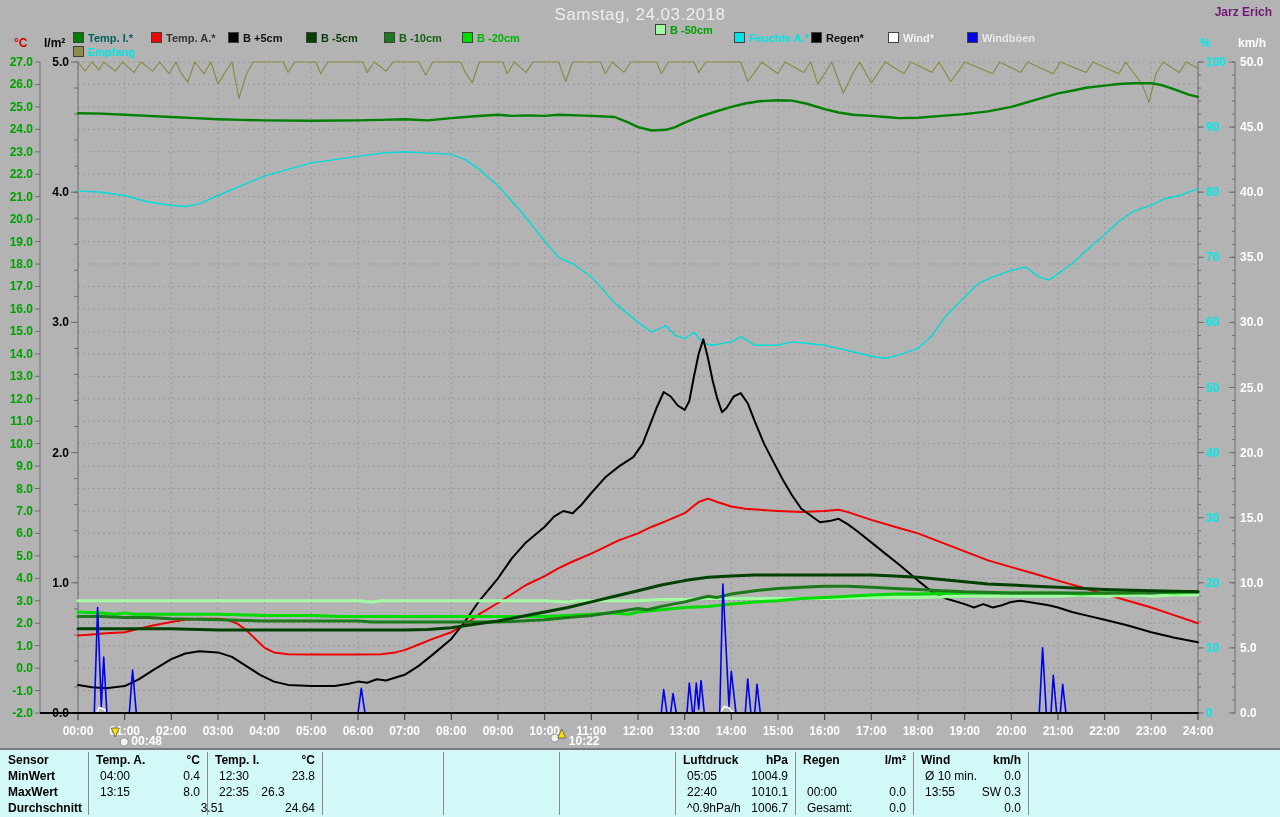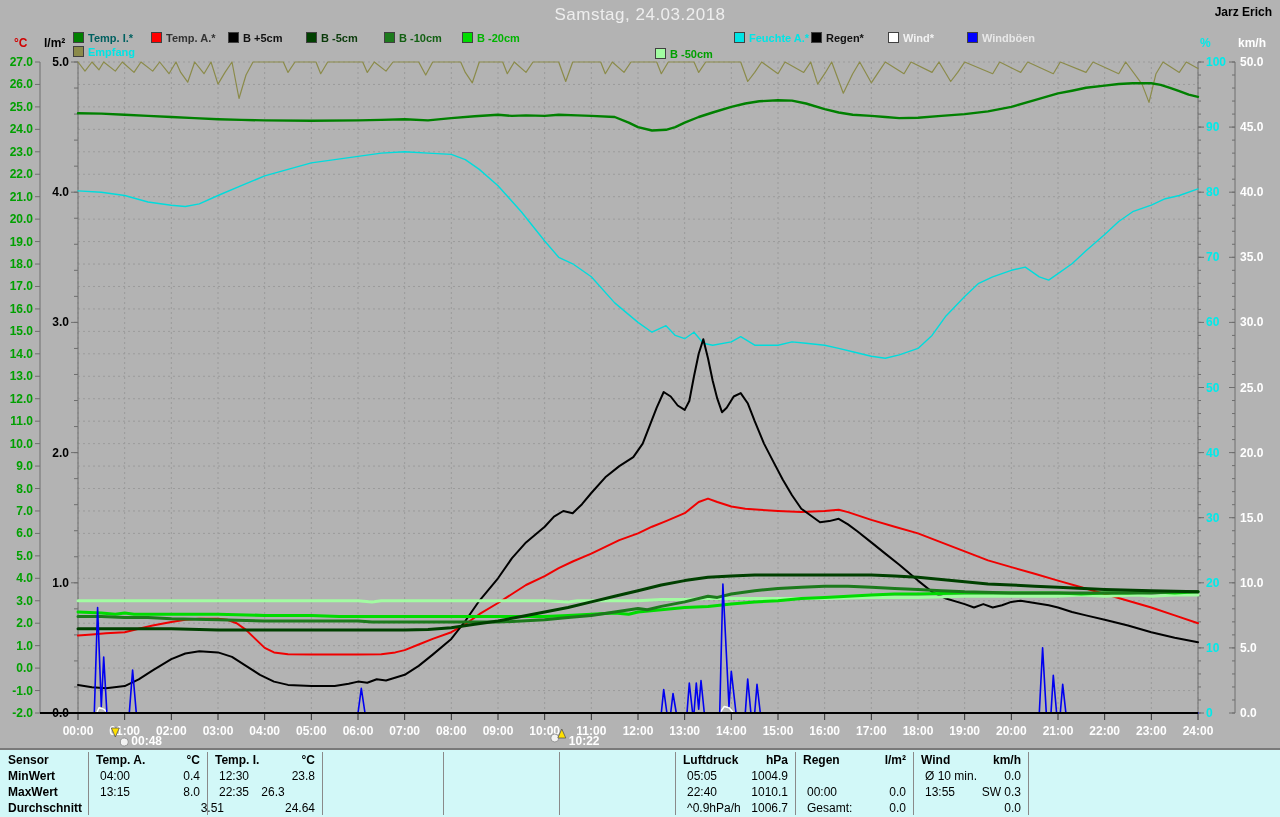--- a/index.html
+++ b/index.html
@@ -1,20 +1,20 @@
 <!DOCTYPE html>
 <html><head>
 <meta charset="utf-8">
 <style>
   html,body{margin:0;padding:0;background:#b3b3b3;}
   .app{position:relative;width:1280px;height:817px;background:#b3b3b3;
        font-family:"Liberation Sans",sans-serif;overflow:hidden;text-decoration:underline;}
   .title{position:absolute;top:5px;left:0;width:1280px;text-align:center;
          color:#eeeeee;font-size:17px;letter-spacing:0.5px;}
-  .user{position:absolute;top:5px;right:8px;color:#000000;font-size:12px;font-weight:700;}
+  .user{position:absolute;top:5px;right:8px;color:#701a75;font-size:12px;font-weight:700;}
   .unit{position:absolute;font-size:12px;font-weight:700;white-space:nowrap;}
   .u-c{left:14px;top:36px;color:#d00000;}
   .u-lm{left:44px;top:36px;color:#000;}
   .u-pct{left:1200px;top:36px;color:#00eaea;}
   .u-kmh{left:1238px;top:36px;color:#ffffff;}
   #legend .li{position:absolute;font-size:11px;font-weight:700;white-space:nowrap;height:12px;line-height:12px;}
   #legend .sq{display:inline-block;width:9px;height:9px;margin-right:4px;
               border:1px solid #404040;vertical-align:-1px;}
   svg{position:absolute;left:0;top:0;}
   #panel{position:absolute;left:0;top:748px;width:1280px;height:69px;
@@ -33,21 +33,21 @@
   <span class="unit u-lm">l/m²</span>
   <span class="unit u-pct">%</span>
   <span class="unit u-kmh">km/h</span>
   <div id="legend">
       <div class="li" style="left: 73px; top: 32px; color: rgb(0, 96, 96);"><span class="sq" style="background: rgb(0, 128, 0);"></span><span>Temp. I.*</span></div>
       <div class="li" style="left: 151px; top: 32px; color: rgb(51, 51, 51);"><span class="sq" style="background: rgb(255, 0, 0);"></span><span>Temp. A.*</span></div>
       <div class="li" style="left: 228px; top: 32px; color: rgb(17, 17, 17);"><span class="sq" style="background: rgb(0, 0, 0);"></span><span>B +5cm</span></div>
       <div class="li" style="left: 306px; top: 32px; color: rgb(10, 58, 10);"><span class="sq" style="background: rgb(0, 64, 0);"></span><span>B -5cm</span></div>
       <div class="li" style="left: 384px; top: 32px; color: rgb(19, 96, 19);"><span class="sq" style="background: rgb(28, 122, 28);"></span><span>B -10cm</span></div>
       <div class="li" style="left: 462px; top: 32px; color: rgb(0, 180, 0); text-align: right;"><span class="sq" style="background: rgb(0, 220, 0);"></span><span>B -20cm</span></div>
-      <div class="li" style="left: 655px; top: 48px; color: rgb(0, 160, 0);"><span class="sq" style="background: rgb(162, 252, 162);"></span><span>B -50cm</span></div>
+      <div class="li" style="left: 655px; top: 24px; color: rgb(0, 160, 0);"><span class="sq" style="background: rgb(162, 252, 162);"></span><span>B -50cm</span></div>
       <div class="li" style="left: 734px; top: 32px; color: rgb(0, 229, 229);"><span class="sq" style="background: rgb(0, 229, 229);"></span><span>Feuchte A.*</span></div>
       <div class="li" style="left: 811px; top: 32px; color: rgb(17, 17, 17);"><span class="sq" style="background: rgb(0, 0, 0);"></span><span>Regen*</span></div>
       <div class="li" style="left: 888px; top: 32px; color: rgb(242, 242, 242);"><span class="sq" style="background: rgb(255, 255, 255);"></span><span>Wind*</span></div>
       <div class="li" style="left: 967px; top: 32px; color: rgb(232, 232, 232);"><span class="sq" style="background: rgb(0, 0, 255);"></span><span>Windböen</span></div>
       <div class="li" style="left: 73px; top: 46px; color: rgb(0, 229, 229);"><span class="sq" style="background: rgb(139, 139, 74);"></span><span>Empfang</span></div>
     </div>
   <svg id="chart" width="1280" height="748">
       <line x1="78" y1="713" x2="1198" y2="713" stroke="#9b9b9b" stroke-width="1" stroke-dasharray="2,3"></line>
       <line x1="78" y1="690.551724137931" x2="1198" y2="690.551724137931" stroke="#9b9b9b" stroke-width="1" stroke-dasharray="2,3"></line>
       <line x1="78" y1="668.1034482758621" x2="1198" y2="668.1034482758621" stroke="#9b9b9b" stroke-width="1" stroke-dasharray="2,3"></line>

